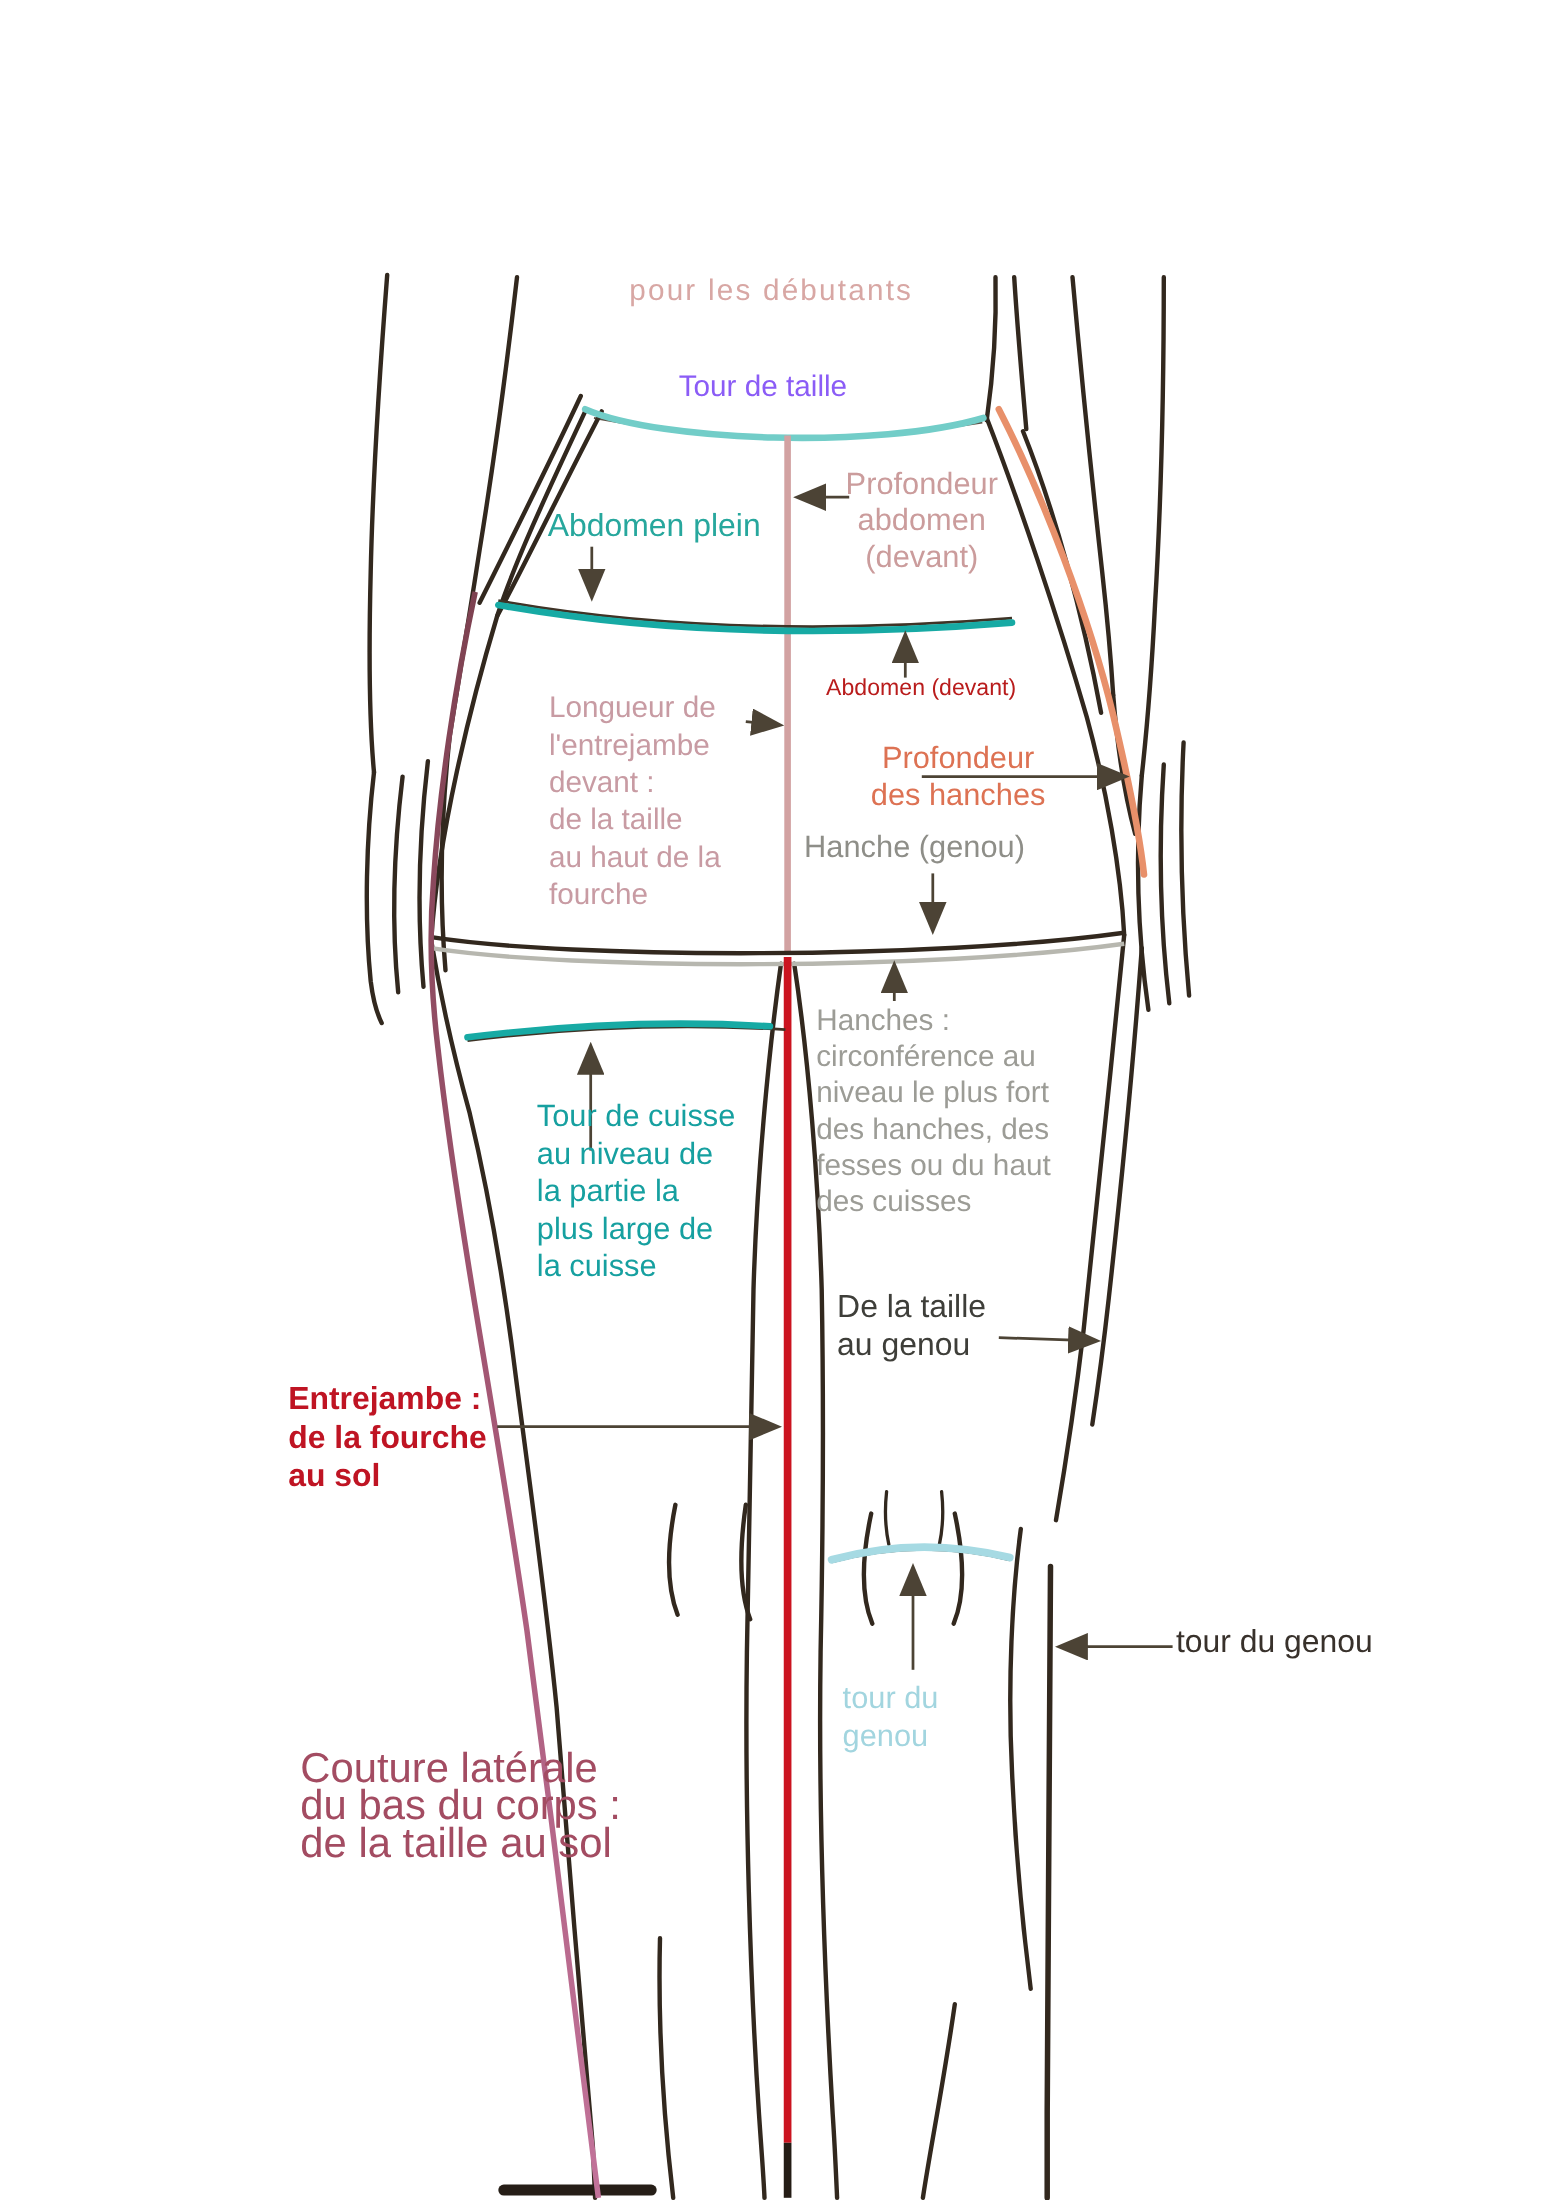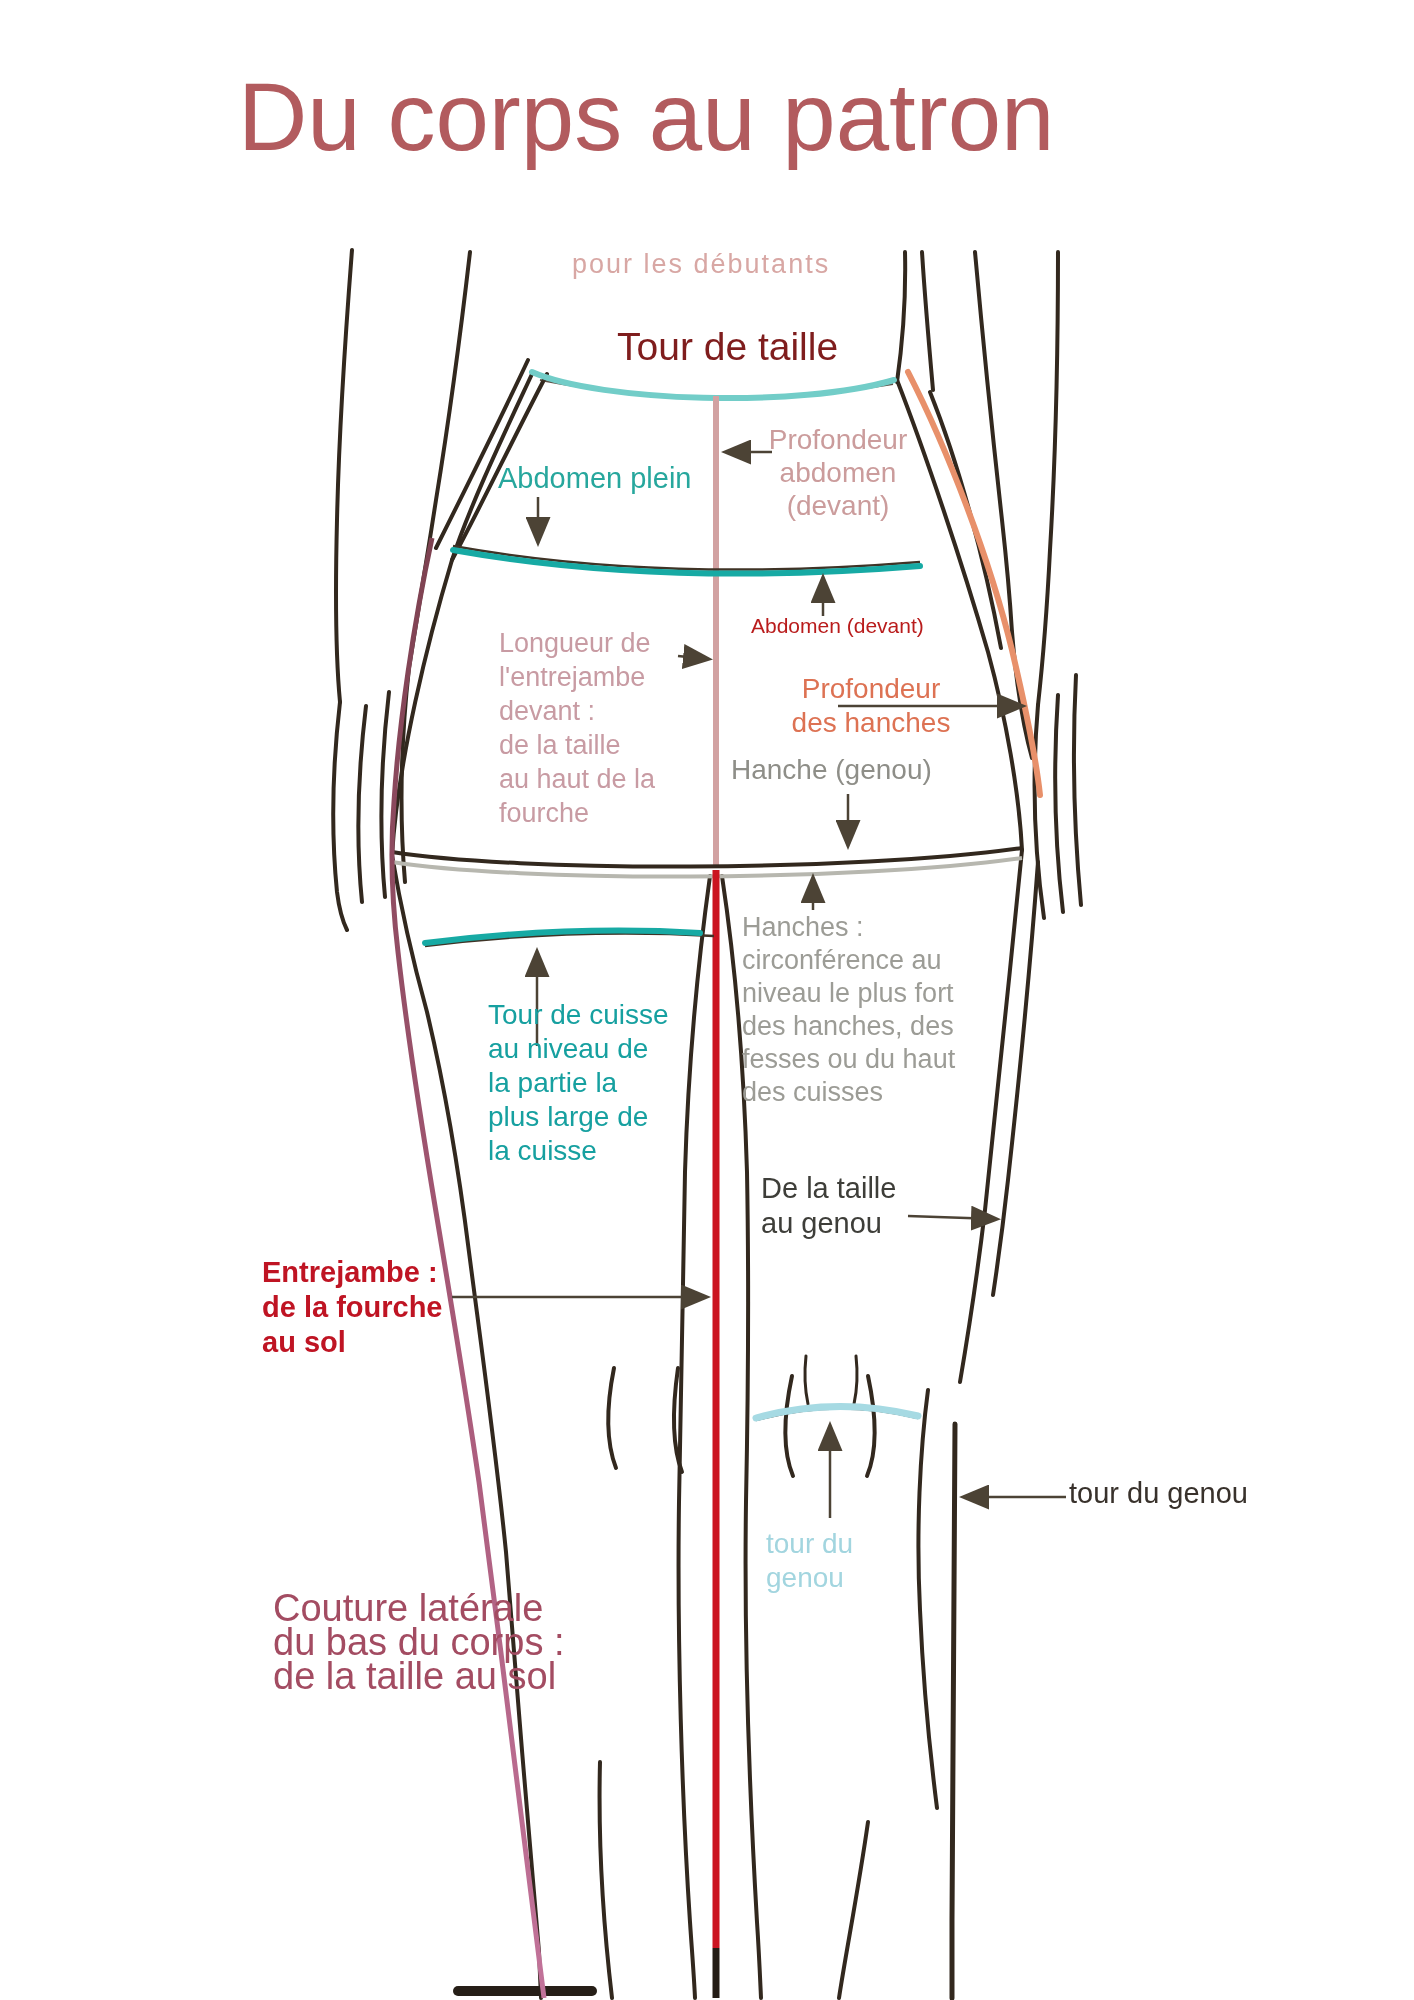--- a/index.html
+++ b/index.html
@@ -27,21 +27,21 @@
   }
   .page-subtitle{
     position:absolute;
     left:572px;top:204px;
     font-size:27px;
     letter-spacing:2px;
     color:#d8a7a4;
     white-space:nowrap;
     margin-top:45px;
   }
-  .lbl-tour-de-taille{left:617px;top:324px;font-size:39px;color:#7f1d1d;}
+  .lbl-tour-de-taille{left:617px;top:336px;font-size:27px;color:#8b5cf6;}
   .lbl-profondeur-abdomen{left:742px;top:423px;width:192px;text-align:center;font-size:28px;line-height:33px;color:#cb9c9c;}
   .lbl-abdomen-plein{left:498px;top:461px;font-size:29px;color:#27a79d;}
   .lbl-abdomen-devant{left:751px;top:614px;font-size:21px;color:#b91c1c;}
   .lbl-longueur-entrejambe{left:499px;top:626px;font-size:27px;line-height:34px;color:#c89ba3;}
   .lbl-profondeur-hanches{left:773px;top:672px;width:196px;text-align:center;font-size:28px;line-height:34px;color:#dd7253;}
   .lbl-hanche-devant{left:731px;top:753px;font-size:28px;color:#8e8e88;}
   .lbl-hanches-circonference{left:742px;top:911px;font-size:27px;line-height:33px;color:#9c9c96;}
   .lbl-tour-de-cuisse{left:488px;top:998px;font-size:28px;line-height:34px;color:#16a0a0;}
   .lbl-taille-au-genou{left:761px;top:1171px;font-size:29px;line-height:35px;color:#3e3e39;}
   .lbl-entrejambe{left:262px;top:1255px;font-size:29px;line-height:35px;color:#bf1423;font-weight:bold;}
@@ -149,21 +149,20 @@
       <path d="M848,794 L848,845" marker-end="url(#ah)"></path>
       <path d="M813,910 L813,878" marker-end="url(#ah)"></path>
       <path d="M537,1046 L537,952" marker-end="url(#ah)"></path>
       <path d="M908,1216 L996,1219" marker-end="url(#ah)"></path>
       <path d="M452,1297 L706,1297" marker-end="url(#ah)"></path>
       <path d="M830,1518 L830,1426" marker-end="url(#ah)"></path>
       <path d="M1066,1497 L964,1497" marker-end="url(#ah)"></path>
     </g>
   </svg>
 
-  <div class="page-title">Du corps au patron</div>
   <div class="page-subtitle">pour les débutants</div>
 
   <div class="lbl lbl-tour-de-taille">Tour de taille</div>
   <div class="lbl lbl-profondeur-abdomen">Profondeur
 abdomen
 (devant)</div>
   <div class="lbl lbl-abdomen-plein">Abdomen plein</div>
   <div class="lbl lbl-abdomen-devant">Abdomen (devant)</div>
   <div class="lbl lbl-longueur-entrejambe">Longueur de
 l'entrejambe

